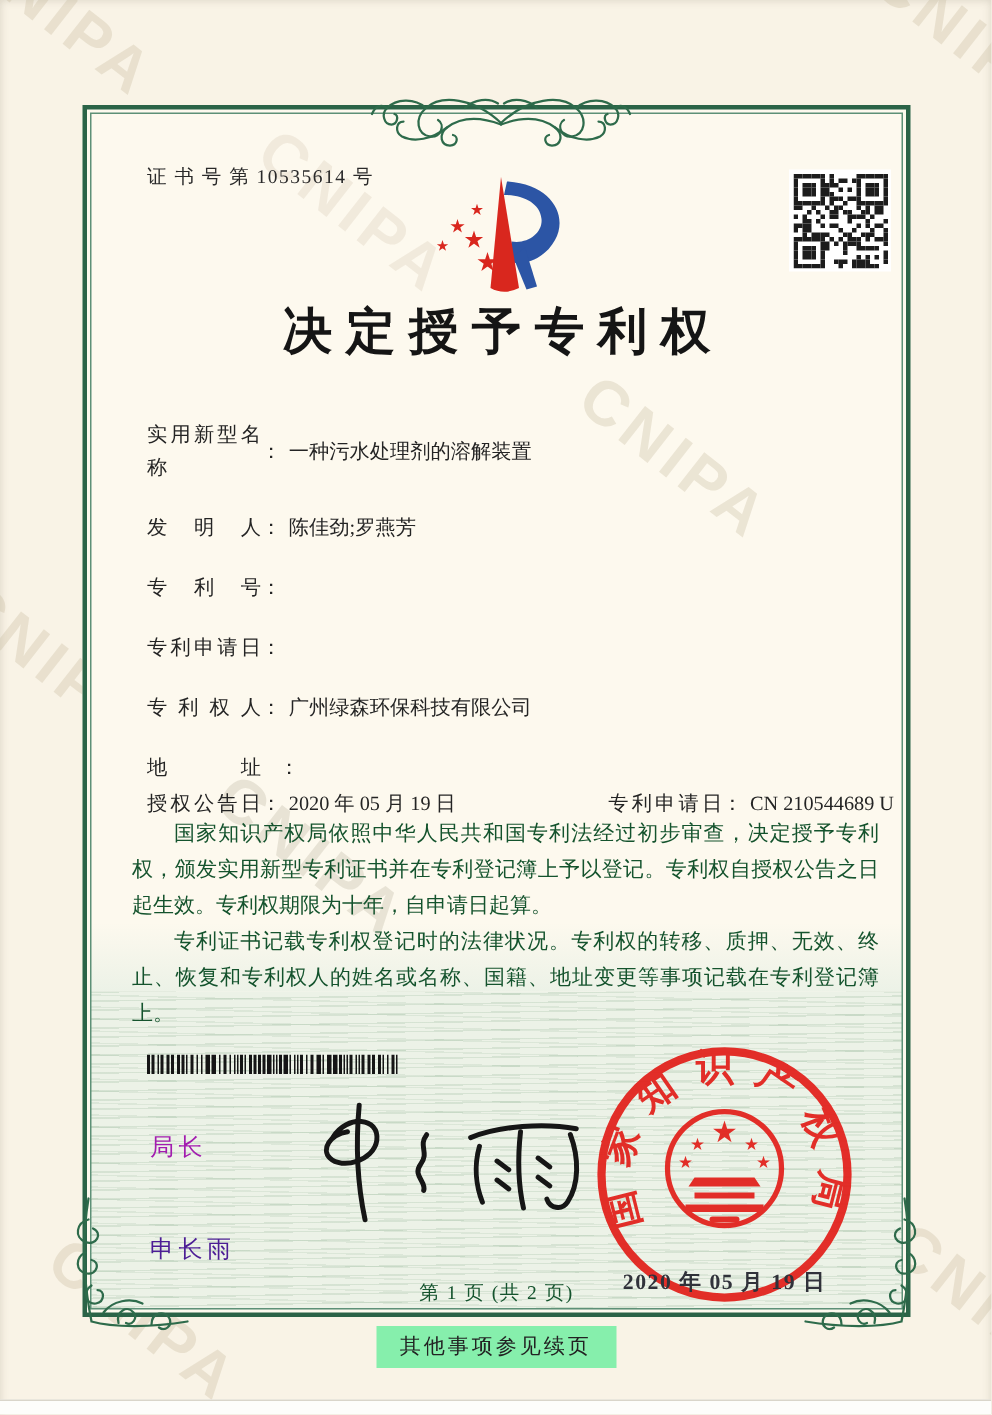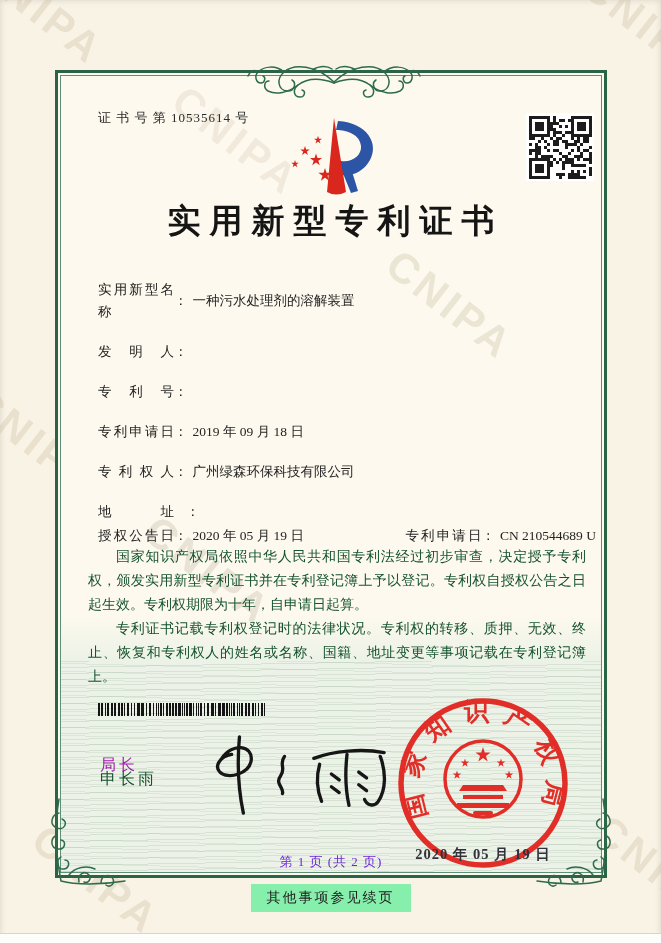--- a/index.html
+++ b/index.html
@@ -62,31 +62,31 @@
   .fpair{display:flex;align-items:flex-start;}
   .fpair .fvalue{margin-left:5px;}
   
   .paras{position:absolute;left:30px;top:472px;width:498px;font-size:14px;line-height:24px;
     text-align:justify;color:#14532d;}
   .paras p{margin:0;text-indent:2em;}
   
   .barcode{position:absolute;left:40px;top:630px;width:168px;height:13px;}
   .sig-title{position:absolute;left:42px;top:682px;font-size:16px;letter-spacing:3px;color:#a21caf;
     font-family:"Liberation Sans","DejaVu Sans",sans-serif;}
-  .sig-name{position:absolute;left:42px;top:696px;font-size:16px;letter-spacing:3px;color:#14532d;
+  .sig-name{position:absolute;left:42px;top:750px;font-size:16px;letter-spacing:3px;color:#4c1d95;
     font-family:"Liberation Sans","DejaVu Sans",sans-serif;}
   .sig-hand{position:absolute;left:128px;top:658px;width:235px;height:88px;}
   
   .seal{position:absolute;left:337px;top:622px;width:176px;height:176px;opacity:.93;}
   .seal svg{position:absolute;inset:0;}
   .seal-date{position:absolute;left:0;right:0;top:150px;text-align:center;
     font-size:14.5px;letter-spacing:1px;color:#23242e;font-weight:bold;}
   
   .page-num{position:absolute;left:0;right:0;top:780px;text-align:center;font-size:13px;
-    letter-spacing:1px;color:#6d28d9;}
+    letter-spacing:1px;color:#14532d;}
   .continuation{position:absolute;left:50%;top:884px;transform:translateX(-50%);
     background:#86efac;padding:5px 16px;font-size:14px;letter-spacing:2px;color:#222;}
   .scan-edge{position:absolute;left:0;right:0;bottom:0;height:9px;background:#fdfdfb;
     border-top:1px solid #d9d5ca;}
 </style>
 </head>
 <body>
 
 <div class="page">
 
@@ -383,40 +383,40 @@
           <rect x="30" y="60" width="3" height="3" fill="#1c1c1c"></rect>
           <rect x="39" y="60" width="3" height="3" fill="#1c1c1c"></rect>
           <rect x="42" y="60" width="3" height="3" fill="#1c1c1c"></rect>
           <rect x="45" y="60" width="3" height="3" fill="#1c1c1c"></rect>
           <rect x="48" y="60" width="3" height="3" fill="#1c1c1c"></rect>
           <rect x="51" y="60" width="3" height="3" fill="#1c1c1c"></rect>
           <rect x="54" y="60" width="3" height="3" fill="#1c1c1c"></rect>
         </svg>
     </div>
 
-    <h1 class="title">实用新型专利证书</h1>
+    <h1 class="title">决定授予专利权</h1>
 
     <div class="fields">
       <div class="frow">
         <span class="flabel">实用新型名称</span>
           <span class="fcolon">：</span>
         <span class="fvalue">一种污水处理剂的溶解装置</span>
       </div>
       <div class="frow">
         <span class="flabel">发明人</span>
           <span class="fcolon">：</span>
+        <span class="fvalue">陈佳劲;罗燕芳</span>
       </div>
       <div class="frow">
         <span class="flabel">专利号</span>
           <span class="fcolon">：</span>
       </div>
       <div class="frow">
         <span class="flabel">专利申请日</span>
           <span class="fcolon">：</span>
-        <span class="fvalue">2019 年 09 月 18 日</span>
       </div>
       <div class="frow">
         <span class="flabel">专利权人</span>
           <span class="fcolon">：</span>
         <span class="fvalue">广州绿森环保科技有限公司</span>
       </div>
       <div class="frow frow-addr">
         <span class="flabel">地址</span>
           <span class="fcolon">：</span>
       </div>

